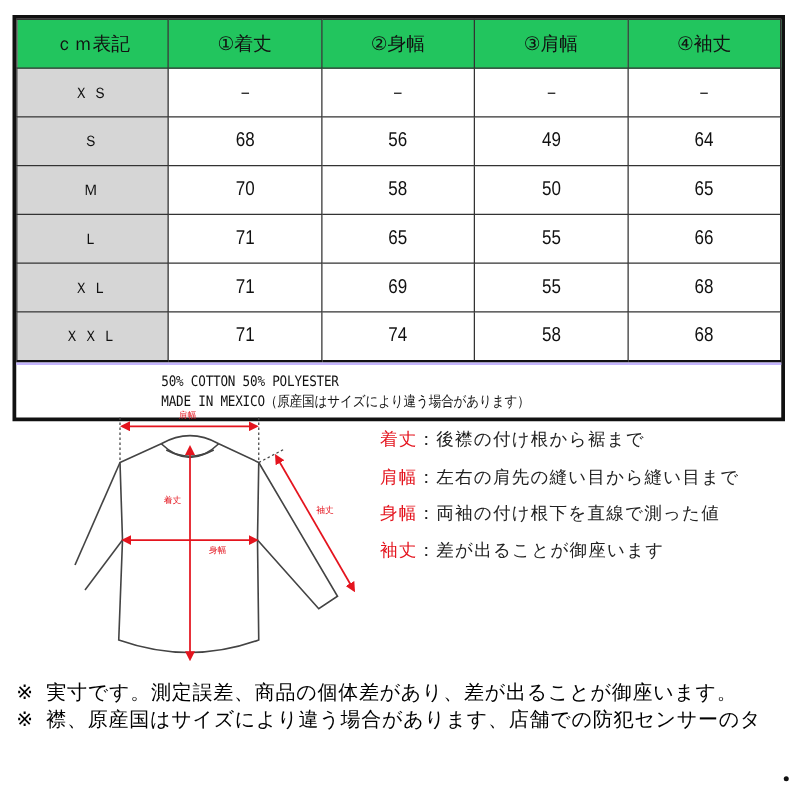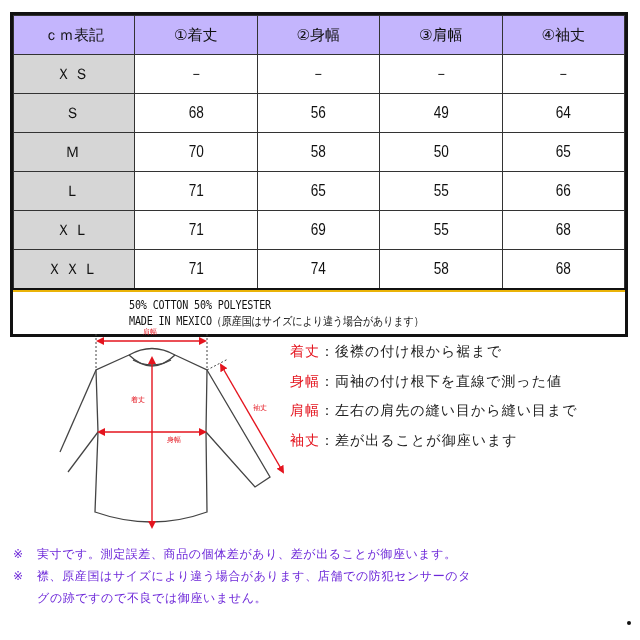--- a/index.html
+++ b/index.html
@@ -4,43 +4,43 @@
 <style>
   html, body { margin:0; padding:0; background:#ffffff; }
   body { width:640px; height:640px; position:relative; overflow:hidden;
          font-family:"DejaVu Sans", sans-serif; color:#111; }
 
   
   .size-table { position:absolute; left:10px; top:12px; width:618px;
                 border:3px solid #111; box-sizing:border-box; }
   .size-table table { border-collapse:collapse; width:100%; table-layout:fixed; }
   .size-table td, .size-table th { border:1px solid #333; height:38px; text-align:center;
-                font-weight:normal; font-size:15px; padding:0; }
-  .size-table th { background:#c4b5fd; font-size:15px; }
+                font-weight:normal; font-size:12px; padding:0; }
+  .size-table th { background:#22c55e; font-size:15px; }
   .size-table td.rowhead { background:#d6d6d6; font-family:"DejaVu Sans", sans-serif; letter-spacing:3px; }
   .size-table td.val { font-family:"Liberation Sans", sans-serif; font-size:16px; transform:scaleX(0.85); }
   .size-table tr:last-child td { border-bottom:2px solid #111; }
   .col-size { width:121px; }
-  .material { height:44px; border-top:2px solid #eab308; padding-left:116px; box-sizing:border-box;
+  .material { height:44px; border-top:2px solid #c4b5fd; padding-left:116px; box-sizing:border-box;
               font-family:"DejaVu Sans Mono", monospace; font-size:11.5px; line-height:16px;
               padding-top:5px; letter-spacing:-0.2px; }
   .material div { transform:scaleX(0.88); transform-origin:left; white-space:nowrap; }
 
   
   .diagram { position:absolute; left:0; top:322px; width:290px; height:215px; }
   .diagram svg { width:290px; height:215px; }
 
   
-  .legend { position:absolute; left:290px; top:343px; }
+  .legend { position:absolute; left:304px; top:343px; }
   .legend-row { height:29.5px; font-size:14px; white-space:nowrap; letter-spacing:1px; }
   .legend-term { color:#e4141e; }
   .legend-desc { color:#222; }
 
   
-  .notes { position:absolute; left:13px; top:543px; font-size:12px; color:#6d28d9;
+  .notes { position:absolute; left:13px; top:543px; font-size:16px; color:#000000;
            line-height:22px; letter-spacing:0.6px; }
   .notes .line { white-space:nowrap; }
   .notes .mark { display:inline-block; width:24px; }
   .notes .indent { padding-left:24px; }
   .dot { position:absolute; left:627px; top:621px; width:4px; height:4px;
          border-radius:50%; background:#111; }
 </style>
 </head>
 <body>
 
@@ -152,33 +152,32 @@
       <text x="253" y="88">袖丈</text>
     </g>
   </svg>
 </div>
 
 <div class="legend">
   <div class="legend-row">
     <span class="legend-term">着丈</span><span class="legend-desc">：後襟の付け根から裾まで</span>
   </div>
   <div class="legend-row">
-    <span class="legend-term">身幅</span><span class="legend-desc">：両袖の付け根下を直線で測った値</span>
+    <span class="legend-term">肩幅</span><span class="legend-desc">：左右の肩先の縫い目から縫い目まで</span>
   </div>
   <div class="legend-row">
-    <span class="legend-term">肩幅</span><span class="legend-desc">：左右の肩先の縫い目から縫い目まで</span>
+    <span class="legend-term">身幅</span><span class="legend-desc">：両袖の付け根下を直線で測った値</span>
   </div>
   <div class="legend-row">
     <span class="legend-term">袖丈</span><span class="legend-desc">：差が出ることが御座います</span>
   </div>
 </div>
 
 <div class="notes">
   <div class="line">
     <span class="mark">※</span><span>実寸です。測定誤差、商品の個体差があり、差が出ることが御座います。</span>
   </div>
   <div class="line">
     <span class="mark">※</span><span>襟、原産国はサイズにより違う場合があります、店舗での防犯センサーのタ</span>
   </div>
-  <div class="line indent">グの跡ですので不良では御座いません。</div>
 </div>
 
 <div class="dot"></div>
 
 </body></html>

